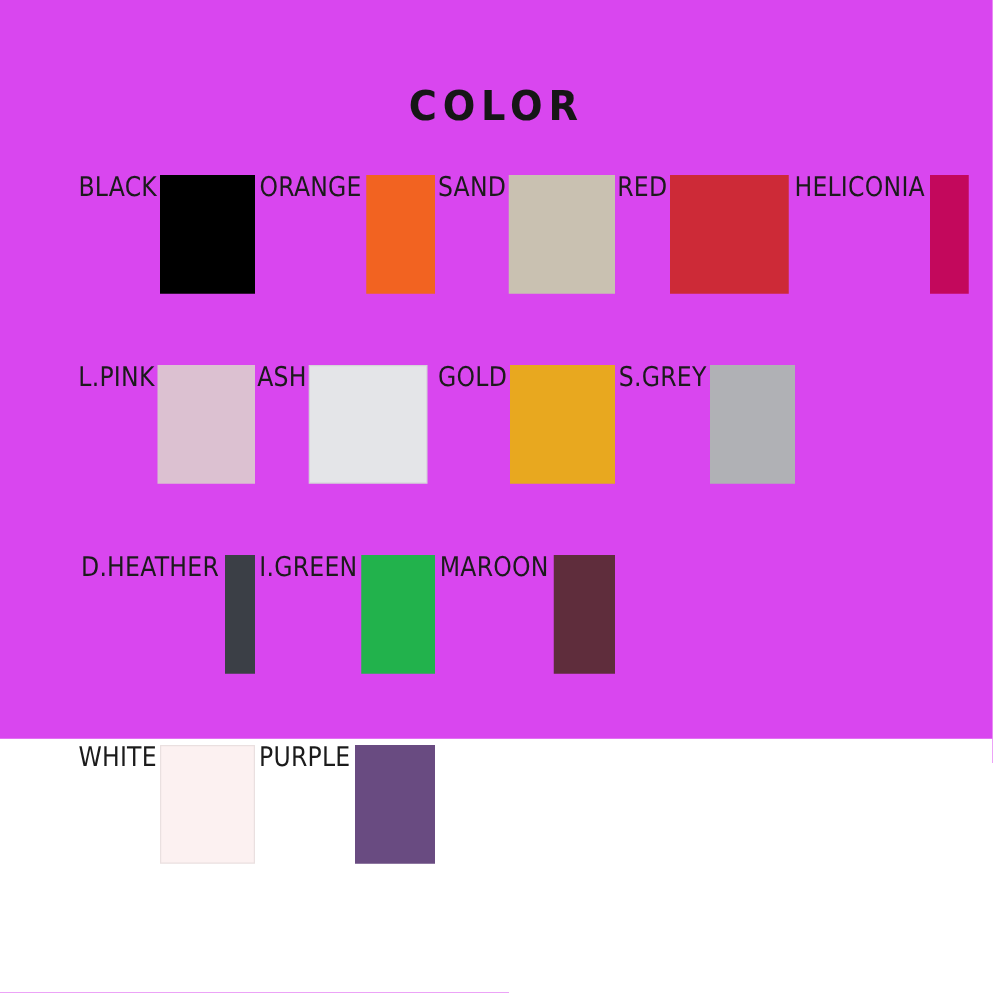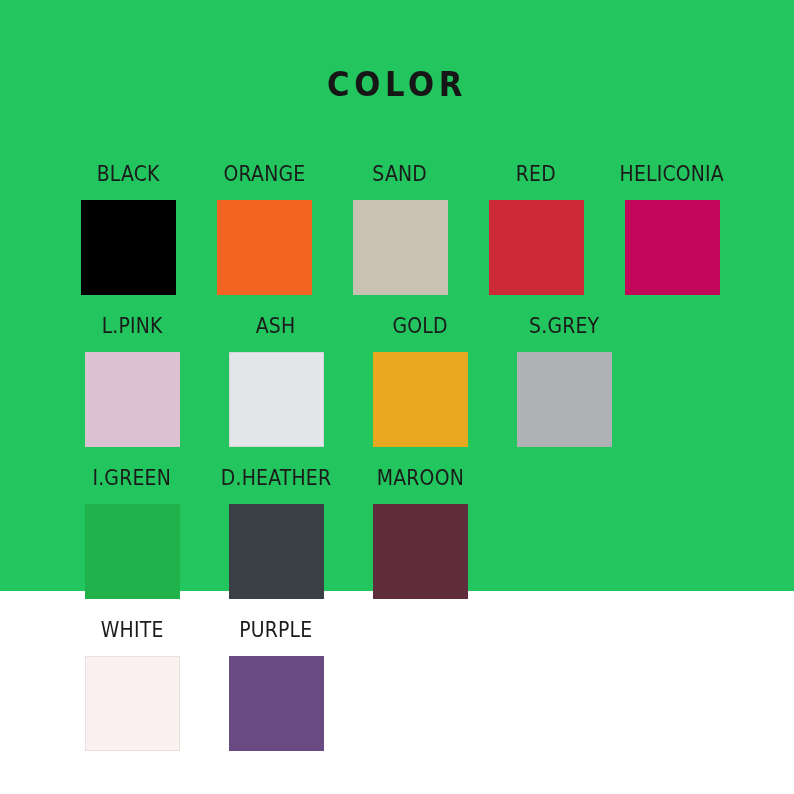--- a/index.html
+++ b/index.html
@@ -11,21 +11,21 @@
     height: 794px;
     background: #ffffff;
     font-family: "Liberation Sans", sans-serif;
     overflow: hidden;
   }
 
   #page {
     position: relative;
     width: 794px;
     height: 591px;
-    background: #22c55e;
+    background: #d946ef;
     box-sizing: border-box;
   }
 
   #title {
     position: absolute;
     top: 68px;
     left: 0;
     width: 794px;
     text-align: center;
     font-family: "DejaVu Sans", sans-serif;
@@ -48,24 +48,22 @@
     display: flex;
     flex-direction: row;
     justify-content: flex-start;
     align-items: flex-start;
     height: 152px;
   }
 
   .swatch-cell {
     width: 144px;
     display: flex;
-    flex-direction: column;
-    align-items: center;
+    align-items: flex-start;
     box-sizing: border-box;
-    margin-top: 24px;
   }
 
   .swatch-label {
     font-family: "DejaVu Sans", sans-serif;
     font-weight: 400;
     font-size: 20.5px;
     letter-spacing: 0.2px;
     color: #1b1b1b;
     line-height: 1;
     white-space: nowrap;
@@ -127,26 +125,26 @@
           <div class="swatch-label">GOLD</div>
           <div class="swatch-chip" style="background-color: rgb(232, 168, 31);"></div>
         </div>
         <div class="swatch-cell">
           <div class="swatch-label">S.GREY</div>
           <div class="swatch-chip" style="background-color: rgb(176, 177, 181);"></div>
         </div>
       </div>
       <div class="swatch-row">
         <div class="swatch-cell">
+          <div class="swatch-label">D.HEATHER</div>
+          <div class="swatch-chip" style="background-color: rgb(59, 63, 70);"></div>
+        </div>
+        <div class="swatch-cell">
           <div class="swatch-label">I.GREEN</div>
           <div class="swatch-chip" style="background-color: rgb(34, 178, 76);"></div>
-        </div>
-        <div class="swatch-cell">
-          <div class="swatch-label">D.HEATHER</div>
-          <div class="swatch-chip" style="background-color: rgb(59, 63, 70);"></div>
         </div>
         <div class="swatch-cell">
           <div class="swatch-label">MAROON</div>
           <div class="swatch-chip" style="background-color: rgb(95, 45, 60);"></div>
         </div>
       </div>
       <div class="swatch-row">
         <div class="swatch-cell">
           <div class="swatch-label">WHITE</div>
           <div class="swatch-chip bordered" style="background-color: rgb(252, 241, 241);"></div>

